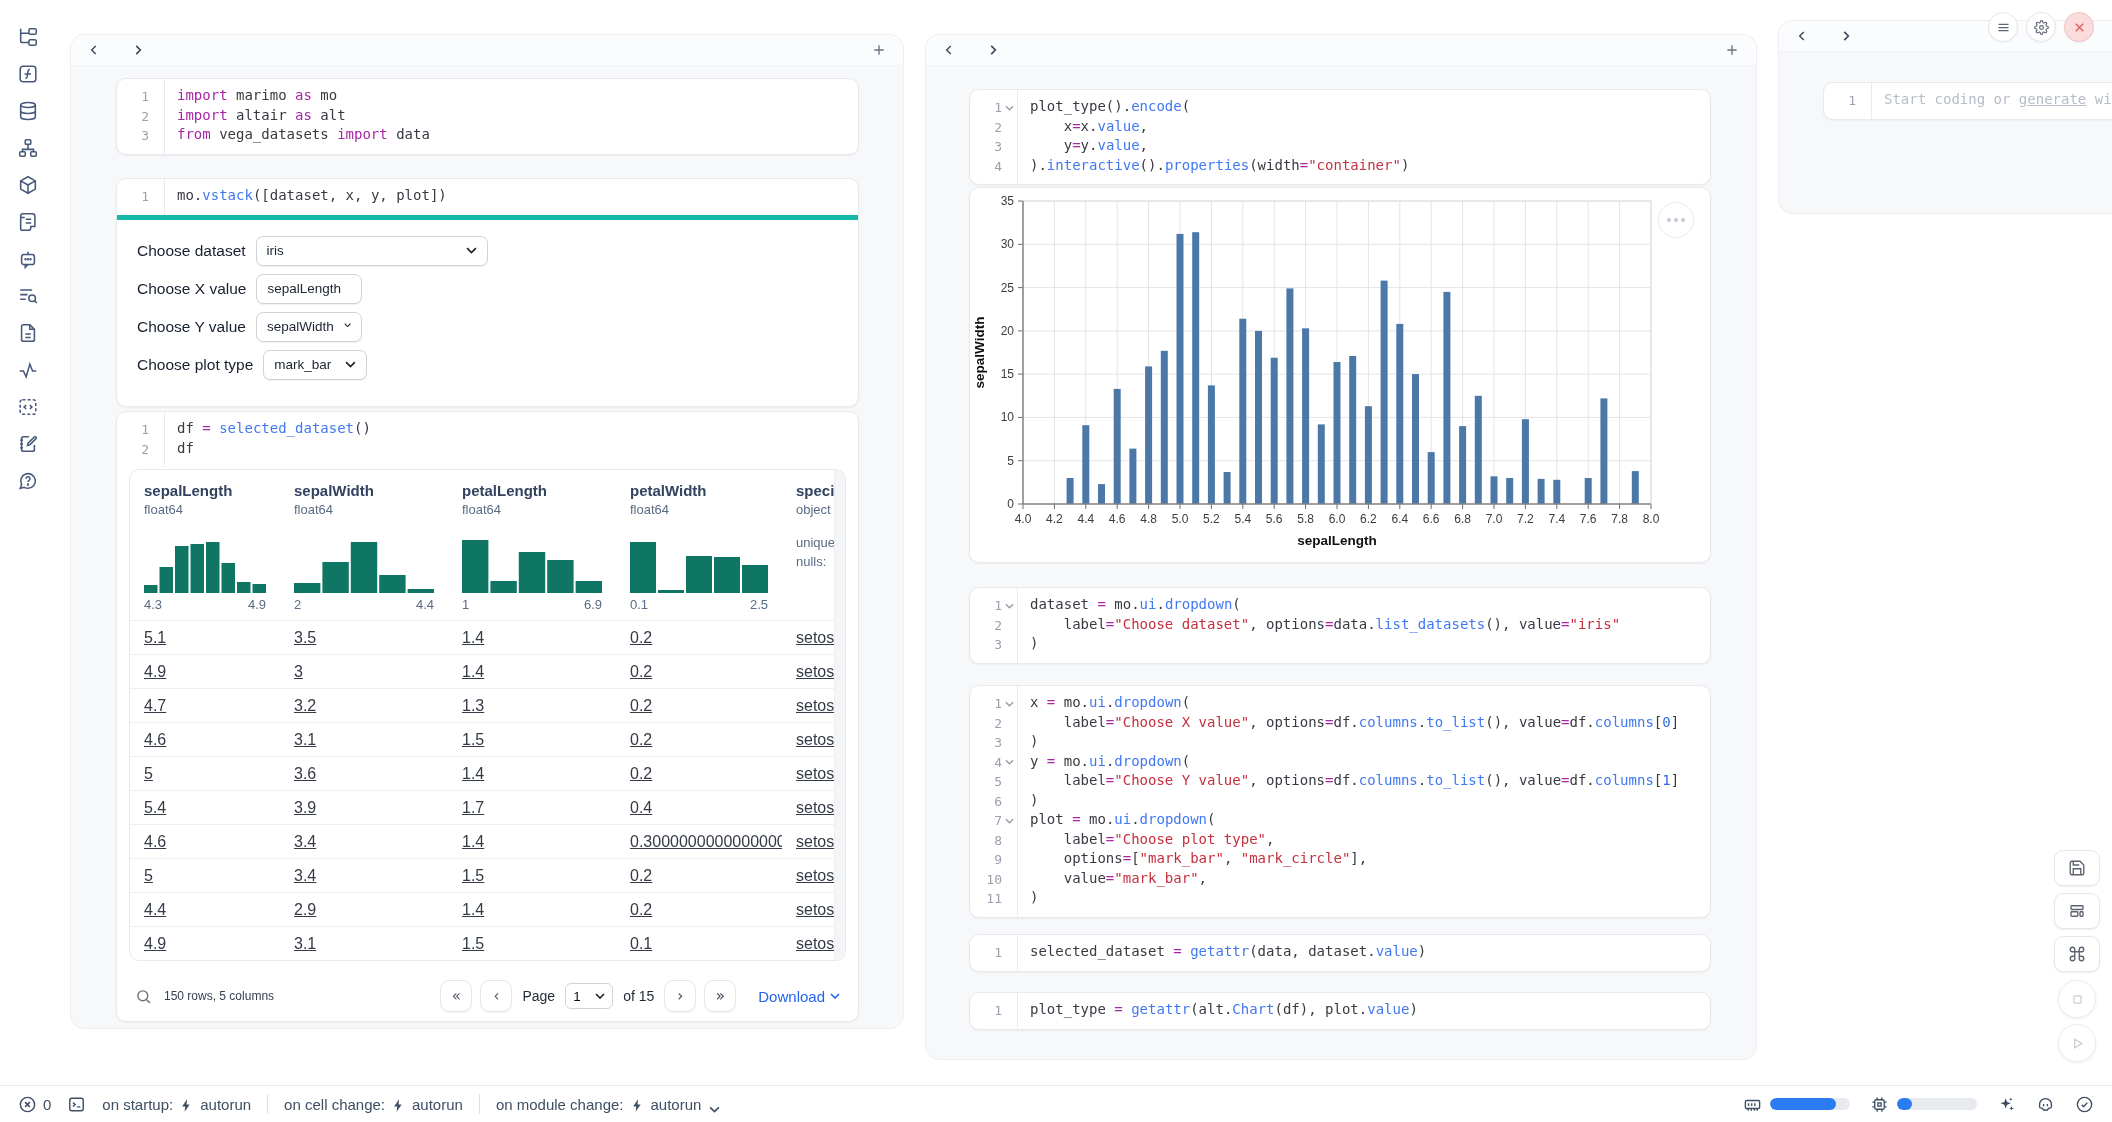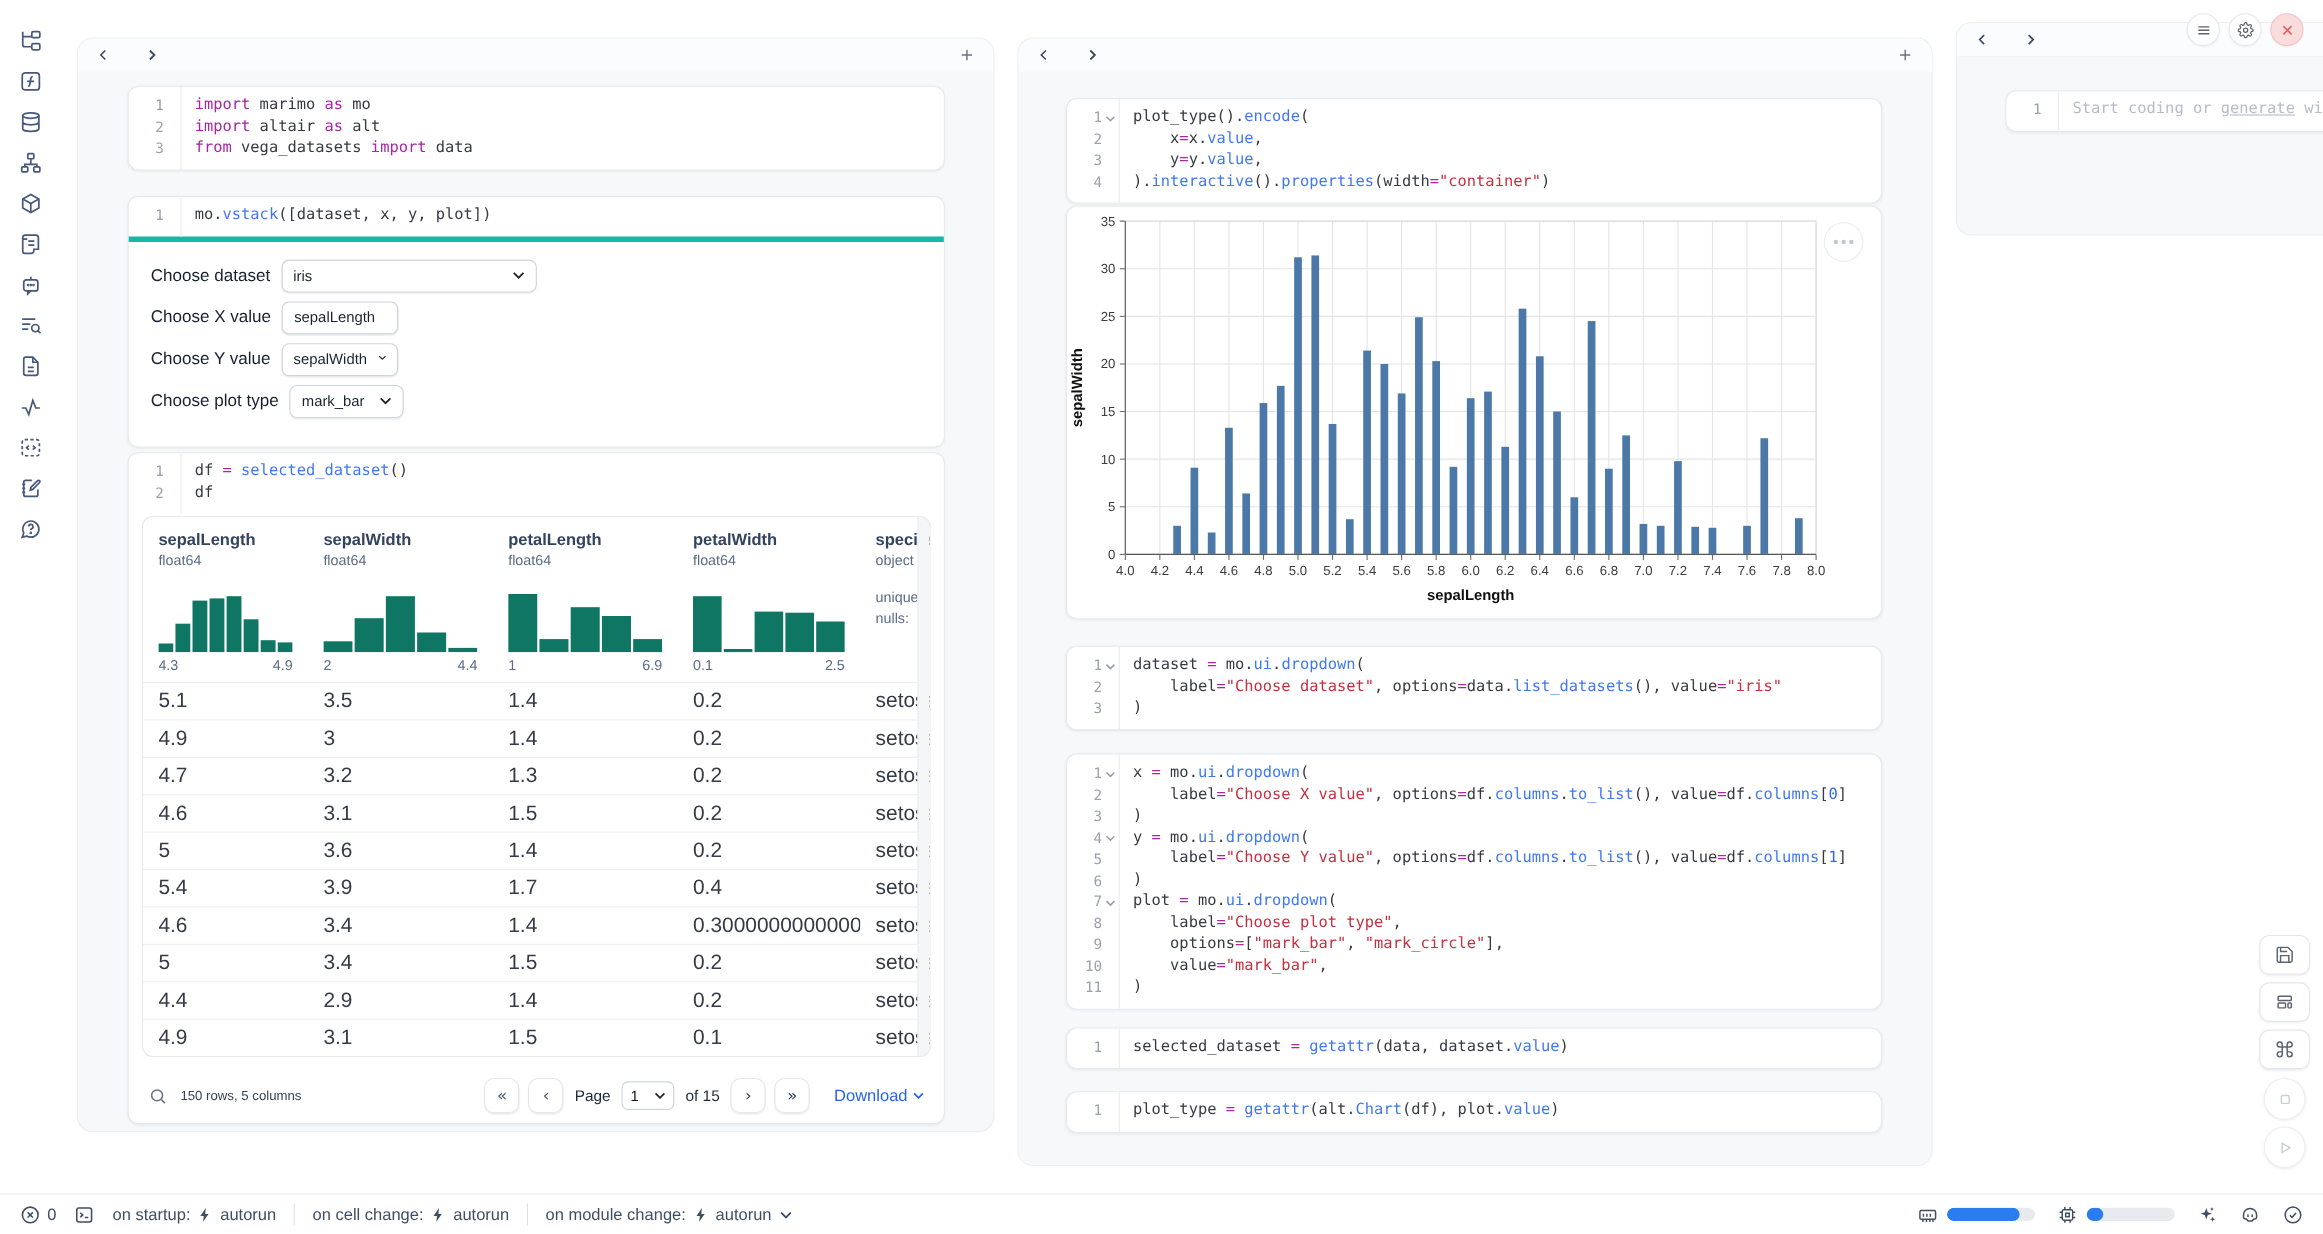--- a/index.html
+++ b/index.html
@@ -50,21 +50,21 @@
             border-radius:10px;overflow:hidden;}
   .trow{display:flex;}
   .thead .tcell{padding-top:12px;}
   .tcell{box-sizing:border-box;flex:0 0 auto;padding:0 14px;overflow:hidden;white-space:nowrap;}
   .col-name{font-size:15px;font-weight:bold;color:#33435f;}
   .col-type{font-size:13px;color:#5a6b85;margin-top:3px;}
   .col-extra{font-size:13px;color:#5a6b85;}
   .hist{margin-top:14px;}
   .hist-range{display:flex;justify-content:space-between;font-size:13px;color:#5a6b85;margin-top:4px;padding-bottom:8px;}
   .drow{border-top:1px solid #edeff2;height:33px;align-items:center;}
-  .drow .tcell{font-size:19px;color:#343a46;line-height:33px;}
+  .drow .tcell{font-size:16px;color:#343a46;line-height:33px;text-decoration:underline;}
   .vscroll{position:absolute;top:0;right:0;width:10px;height:100%;background:#f4f5f7;border-left:1px solid #ededf0;}
   .tfoot{display:flex;align-items:center;height:50px;padding:0 18px;}
   .tfoot .icon{width:17px;height:17px;color:#6b7280;cursor:pointer;}
   .tfoot-summary{font-size:12px;color:#374151;margin-left:12px;}
   .pager{margin-left:auto;display:flex;align-items:center;gap:8px;}
   .pgbtn{width:30px;height:30px;border:1px solid #e4e7eb;border-radius:9px;background:#fff;
          box-shadow:0 1px 1px rgba(0,0,0,.06);display:flex;align-items:center;justify-content:center;
          font-size:15px;color:#4b5563;cursor:pointer;font-family:"DejaVu Sans",sans-serif;}
   .pg-label{font-size:14px;color:#1f2937;margin:0 2px;}
   .pg-select{display:inline-flex;align-items:center;justify-content:space-between;width:48px;height:26px;
@@ -100,21 +100,21 @@
   .rnd-btn{position:absolute;left:2058px;width:36px;height:36px;background:#fff;border:1px solid #eceef0;
            border-radius:50%;box-shadow:0 1px 3px rgba(0,0,0,.08);display:flex;align-items:center;justify-content:center;cursor:pointer;}
   .rnd-btn .icon{width:17px;height:17px;color:#c9ced4;}
 
   
   .statusbar{position:absolute;left:0;right:0;bottom:0;height:36px;background:#fff;border-top:1px solid #e8eaed;
              display:flex;align-items:center;padding:0 18px;gap:16px;color:#3e4e63;font-size:15px;}
   .statusbar .icon{width:19px;height:19px;color:#3e4e63;}
   .sb-badge{display:flex;align-items:center;gap:6px;cursor:pointer;}
   .sb-sep{width:1px;height:20px;background:#dde1e6;}
-  .sb-group{display:flex;align-items:center;gap:6px;cursor:pointer;}
+  .sb-group{display:flex;align-items:flex-end;gap:6px;cursor:pointer;}
   .sb-group .zap{width:15px;height:15px;color:#3e4e63;}
   .sb-group .chev{width:11px;height:7px;color:#3e4e63;margin-left:2px;}
   .sb-right{margin-left:auto;display:flex;align-items:center;gap:20px;}
   .meter{display:flex;align-items:center;gap:8px;cursor:pointer;}
   .bar-track{width:80px;height:12px;border-radius:6px;background:#e7eaee;overflow:hidden;}
   .bar-fill{height:100%;background:#2b7cf0;border-radius:6px;}
 </style>
 </head>
 <body>
 

